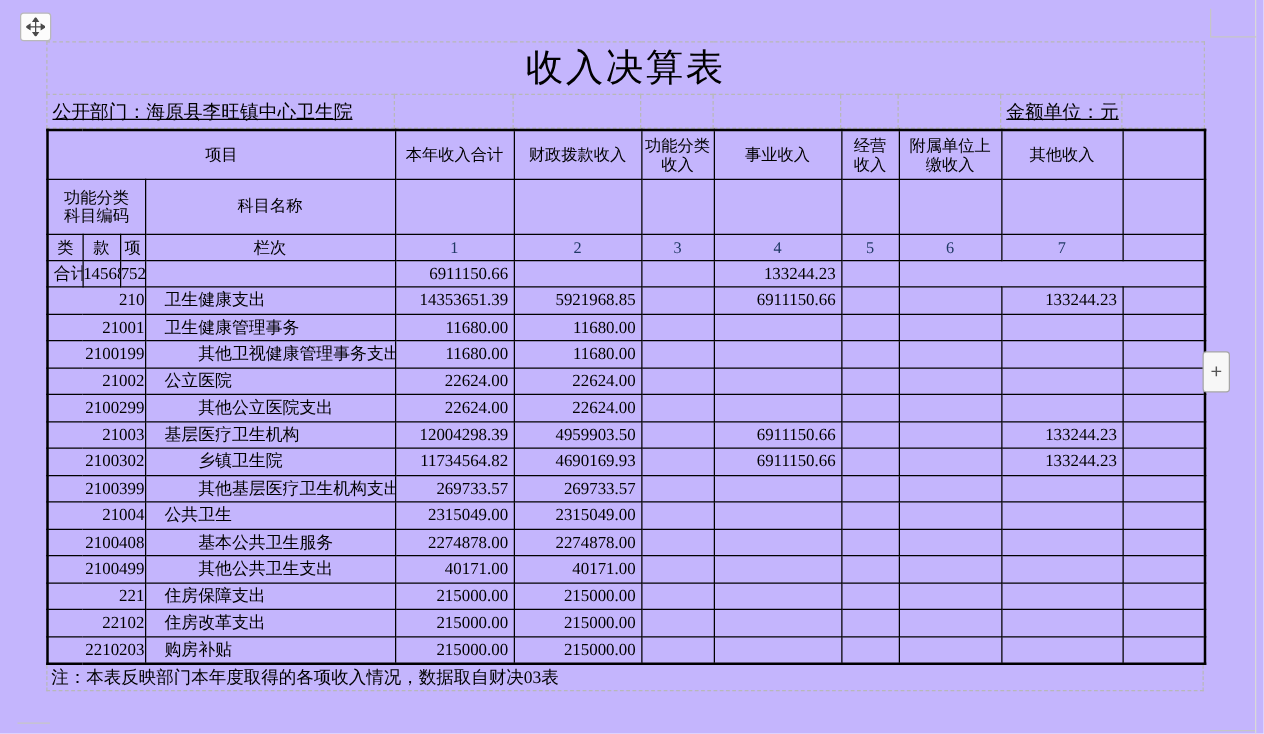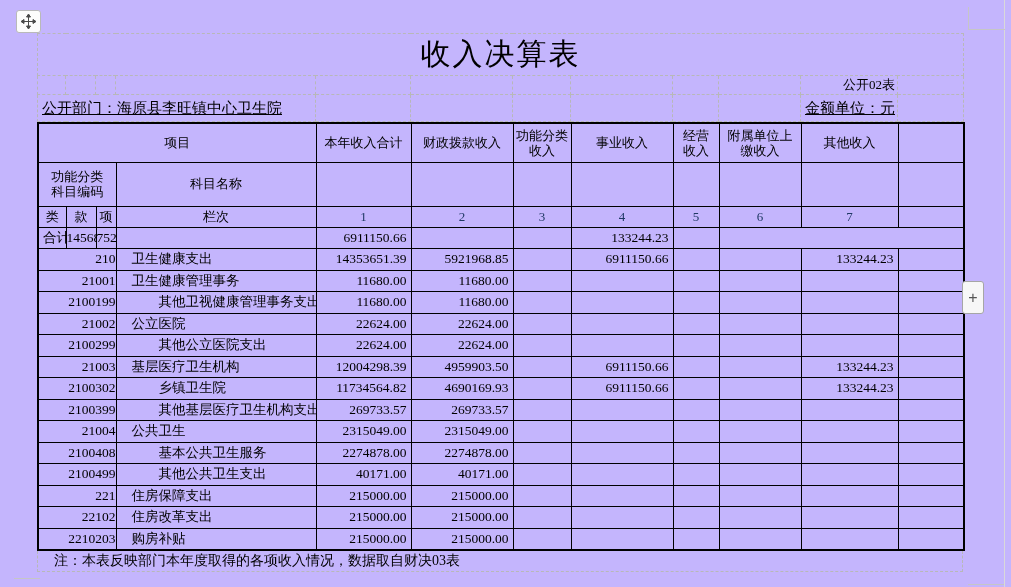--- a/index.html
+++ b/index.html
@@ -67,21 +67,21 @@
   .main-table td.code { text-align:right; padding-left:6px; font-size:13.5px; white-space:nowrap; }
   .main-table td.name { text-align:left; padding-left:15px; font-size:13.5px; white-space:nowrap; }
   .main-table td.name.indent { padding-left:42px;margin-left:12px; }
   .main-table td.name.total { text-align:center; padding-left:4px; }
   .main-table td.num { text-align:right; padding-right:4px; font-size:13.5px; white-space:nowrap; }
 
   
   .note-row {
     width:926px; height:21px; border-left:1px dashed #b8b8b8;
     border-right:1px dashed #b8b8b8; border-bottom:1px dashed #b8b8b8;
-    font-size:14px; display:flex; align-items:center; padding-left:16px;
+    font-size:14px; display:flex; align-items:center; padding-left:3px;
     white-space:nowrap;
   }
 </style>
 </head>
 <body>
 
 <div class="page">
 
   <div class="move-handle">
     <svg width="15" height="15" viewBox="0 0 15 15">
@@ -109,34 +109,20 @@
           <col class="c3">
           <col class="c4">
         <col class="c5">
           <col class="c6">
           <col class="c7">
           <col class="c8">
       </colgroup>
       <tbody>
           <tr class="tr-title">
         <td colspan="12" class="doc-title">收入决算表</td>
-      </tr>
-      <tr class="tr-code">
-        <td></td>
-        <td></td>
-        <td></td>
-        <td></td>
-        <td></td>
-        <td></td>
-        <td></td>
-        <td></td>
-        <td></td>
-        <td></td>
-        <td class="cell-code-label">公开02表</td>
-        <td></td>
       </tr>
       <tr class="tr-dept">
         <td colspan="4" class="cell-dept">公开部门：海原县李旺镇中心卫生院</td>
         <td></td>
         <td></td>
         <td></td>
         <td></td>
         <td></td>
         <td></td>
         <td class="cell-unit">金额单位：元</td>

